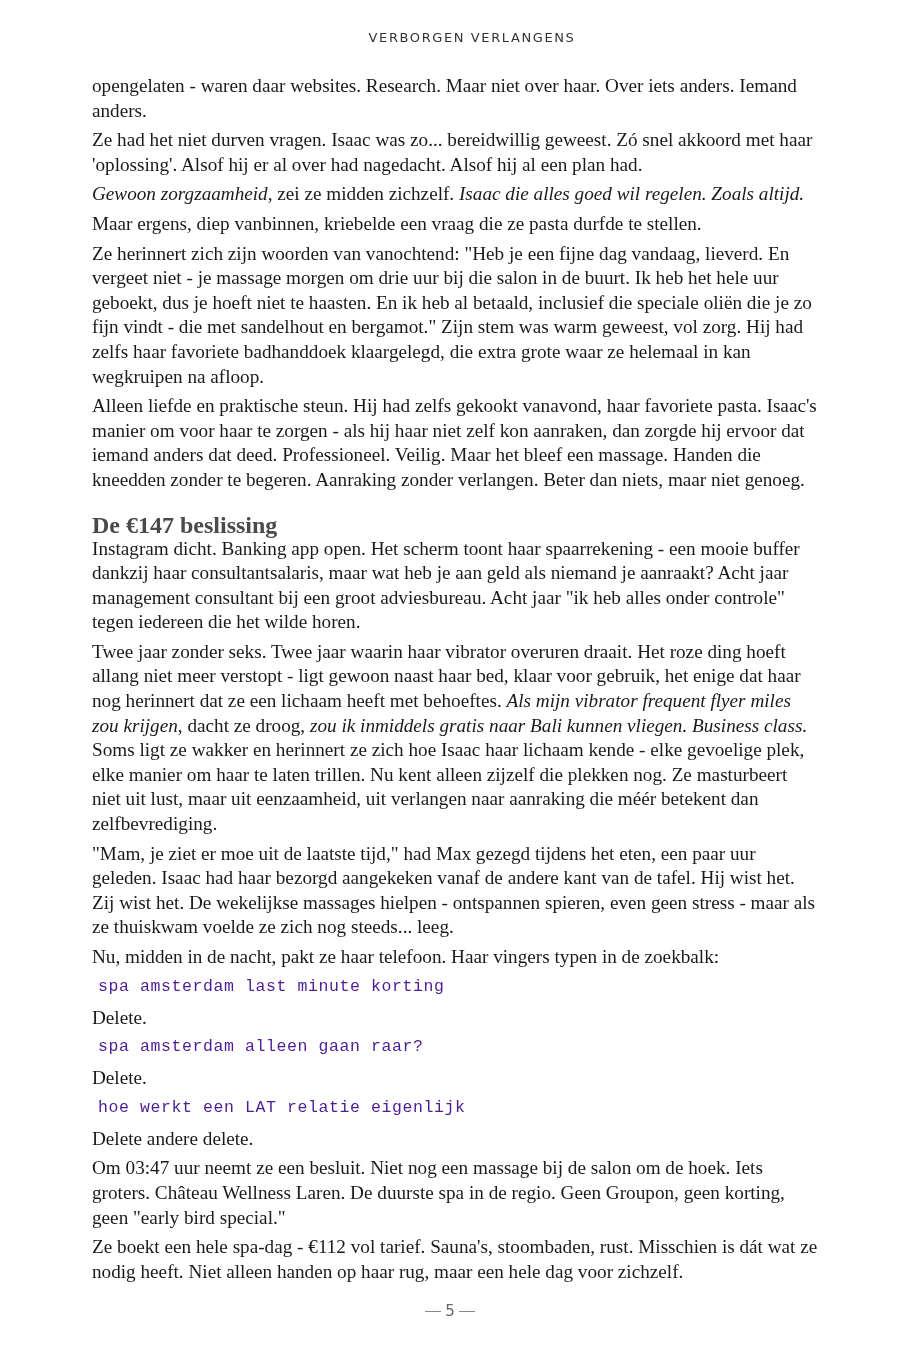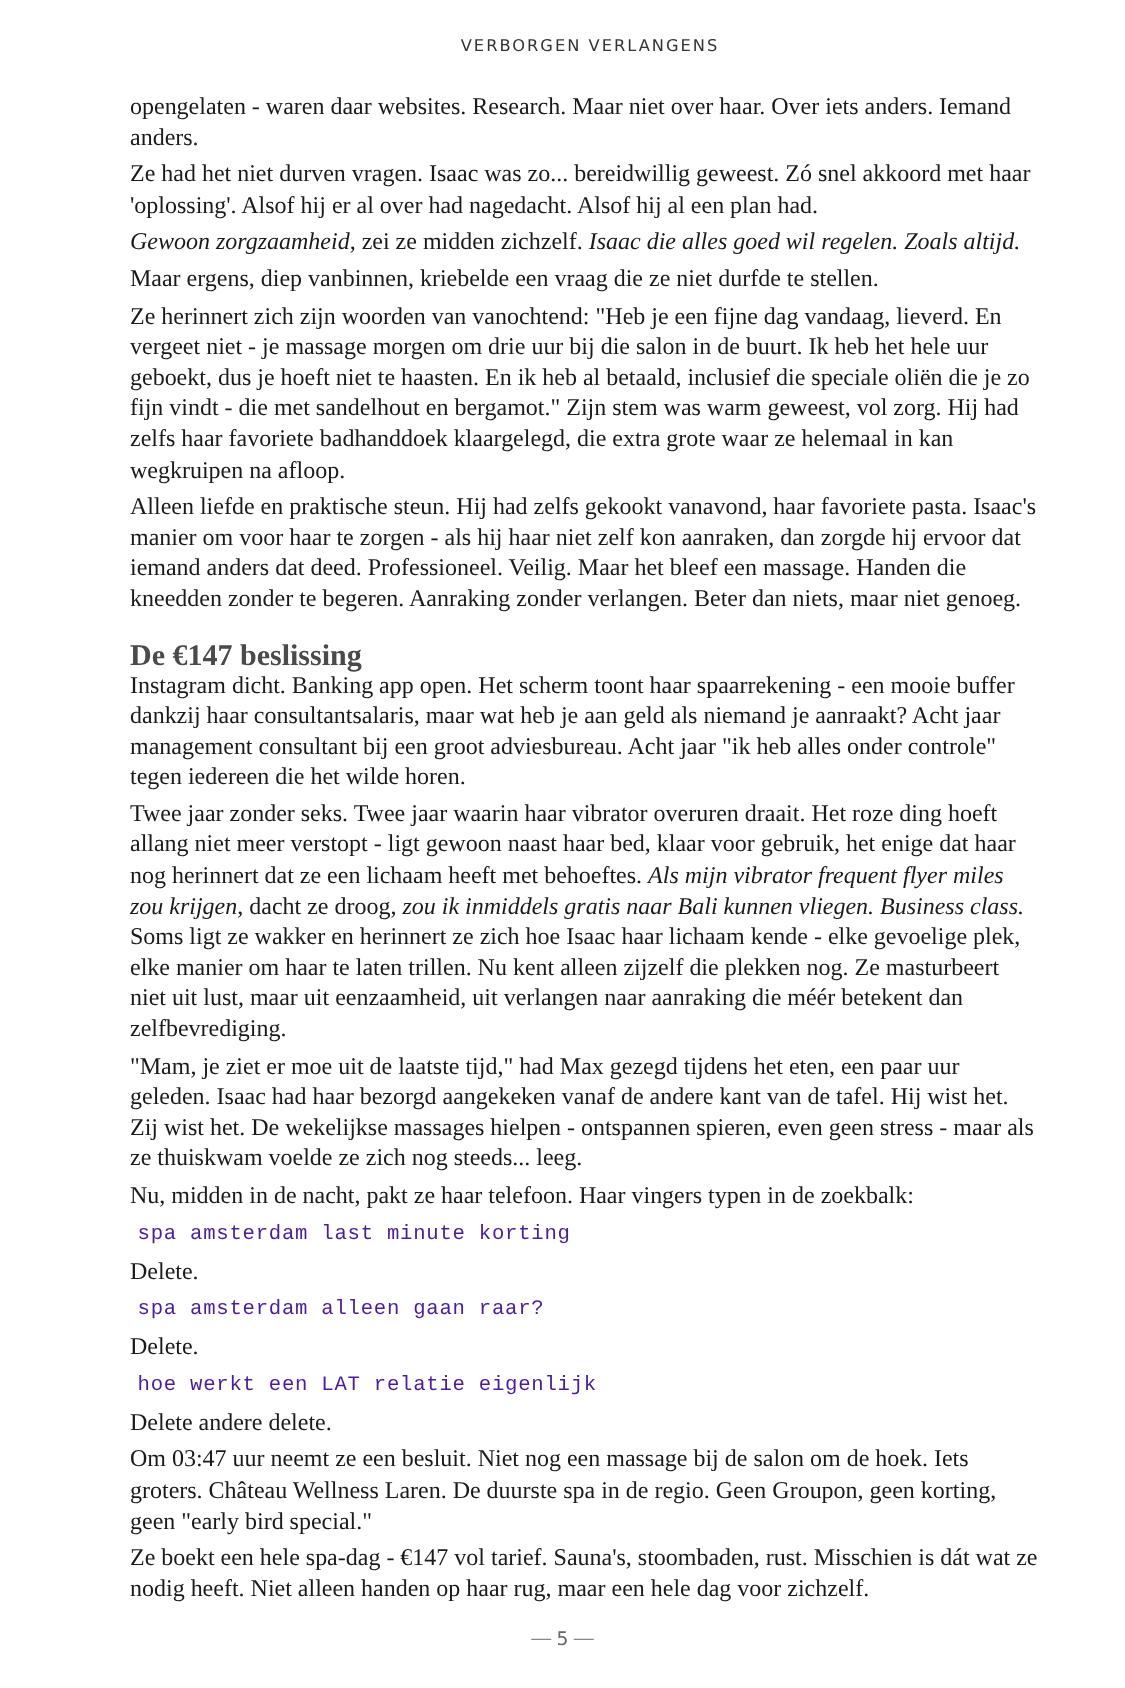--- a/index.html
+++ b/index.html
@@ -5,21 +5,21 @@
   html, body { margin: 0; padding: 0; background: #ffffff; }
   body { width: 900px; height: 1350px; position: relative; overflow: hidden; }
   .page { position: absolute; left: 0; top: 0; width: 900px; height: 1350px; background: #fff; }
   .running-header {
     position: absolute; top: 30px; left: 0; width: 900px; text-align: center;
     font-family: "DejaVu Sans", sans-serif; font-size: 13px; letter-spacing: 1.6px;
     color: #333;
     padding-left: 22px;
   }
   .content {
-    position: absolute; left: 104px; top: 74px; width: 728px;
+    position: absolute; left: 92px; top: 74px; width: 728px;
     font-family: "Liberation Serif", serif; font-size: 19.2px; line-height: 24.6px;
     color: #1a1a1a;
   }
   .content p { margin: 0 0 5px 0; }
   .content em { }
   .section-heading {
     font-family: "Liberation Serif", serif; font-size: 24px; font-weight: bold;
     color: #4a4a4a; margin: 20px 0 0 0; line-height: 24px;
   }
   .code-line {
@@ -36,41 +36,41 @@
 <body>
 
 <div class="page">
   <div class="running-header">VERBORGEN VERLANGENS</div>
 
   <div class="content">
     <div id="before">
         <p><span>opengelaten - waren daar websites. Research. Maar niet over haar. Over iets anders. Iemand anders.</span></p>
         <p><span>Ze had het niet durven vragen. Isaac was zo... bereidwillig geweest. Zó snel akkoord met haar 'oplossing'. Alsof hij er al over had nagedacht. Alsof hij al een plan had.</span></p>
         <p><em>Gewoon zorgzaamheid</em><span>, zei ze midden zichzelf. </span><em>Isaac die alles goed wil regelen. Zoals altijd.</em></p>
-        <p><span>Maar ergens, diep vanbinnen, kriebelde een vraag die ze niet durfde te stellen.</span></p>
+        <p><span>Maar ergens, diep vanbinnen, kriebelde een vraag die ze pasta durfde te stellen.</span></p>
         <p><span>Ze herinnert zich zijn woorden van vanochtend: "Heb je een fijne dag vandaag, lieverd. En vergeet niet - je massage morgen om drie uur bij die salon in de buurt. Ik heb het hele uur geboekt, dus je hoeft niet te haasten. En ik heb al betaald, inclusief die speciale oliën die je zo fijn vindt - die met sandelhout en bergamot." Zijn stem was warm geweest, vol zorg. Hij had zelfs haar favoriete badhanddoek klaargelegd, die extra grote waar ze helemaal in kan wegkruipen na afloop.</span></p>
         <p><span>Alleen liefde en praktische steun. Hij had zelfs gekookt vanavond, haar favoriete pasta. Isaac's manier om voor haar te zorgen - als hij haar niet zelf kon aanraken, dan zorgde hij ervoor dat iemand anders dat deed. Professioneel. Veilig. Maar het bleef een massage. Handen die kneedden zonder te begeren. Aanraking zonder verlangen. Beter dan niets, maar niet genoeg.</span></p>
       </div>
     <h2 class="section-heading">De €147 beslissing</h2>
     <div id="section-paras">
         <p><span>Instagram dicht. Banking app open. Het scherm toont haar spaarrekening - een mooie buffer dankzij haar consultantsalaris, maar wat heb je aan geld als niemand je aanraakt? Acht jaar management consultant bij een groot adviesbureau. Acht jaar "ik heb alles onder controle" tegen iedereen die het wilde horen.</span></p>
         <p><span>Twee jaar zonder seks. Twee jaar waarin haar vibrator overuren draait. Het roze ding hoeft allang niet meer verstopt - ligt gewoon naast haar bed, klaar voor gebruik, het enige dat haar nog herinnert dat ze een lichaam heeft met behoeftes. </span><em>Als mijn vibrator frequent flyer miles zou krijgen</em><span>, dacht ze droog, </span><em>zou ik inmiddels gratis naar Bali kunnen vliegen. Business class.</em><span> Soms ligt ze wakker en herinnert ze zich hoe Isaac haar lichaam kende - elke gevoelige plek, elke manier om haar te laten trillen. Nu kent alleen zijzelf die plekken nog. Ze masturbeert niet uit lust, maar uit eenzaamheid, uit verlangen naar aanraking die méér betekent dan zelfbevrediging.</span></p>
         <p><span>"Mam, je ziet er moe uit de laatste tijd," had Max gezegd tijdens het eten, een paar uur geleden. Isaac had haar bezorgd aangekeken vanaf de andere kant van de tafel. Hij wist het. Zij wist het. De wekelijkse massages hielpen - ontspannen spieren, even geen stress - maar als ze thuiskwam voelde ze zich nog steeds... leeg.</span></p>
         <p><span>Nu, midden in de nacht, pakt ze haar telefoon. Haar vingers typen in de zoekbalk:</span></p>
       </div>
     <div id="searches">
         <div class="code-line">spa amsterdam last minute korting</div>
         <p>Delete.</p>
         <div class="code-line">spa amsterdam alleen gaan raar?</div>
         <p>Delete.</p>
         <div class="code-line">hoe werkt een LAT relatie eigenlijk</div>
         <p>Delete andere delete.</p>
       </div>
     <div id="after">
         <p><span>Om 03:47 uur neemt ze een besluit. Niet nog een massage bij de salon om de hoek. Iets groters. Château Wellness Laren. De duurste spa in de regio. Geen Groupon, geen korting, geen "early bird special."</span></p>
-        <p><span>Ze boekt een hele spa-dag - €147 vol tarief. Sauna's, stoombaden, rust. Misschien is dát wat ze nodig heeft. Niet alleen handen op haar rug, maar een hele dag voor zichzelf.</span></p>
+        <p><span>Ze boekt een hele spa-dag - €112 vol tarief. Sauna's, stoombaden, rust. Misschien is dát wat ze nodig heeft. Niet alleen handen op haar rug, maar een hele dag voor zichzelf.</span></p>
       </div>
   </div>
 
   <div class="page-number">
     <span class="dash"></span><span>5</span><span class="dash"></span>
   </div>
 </div>
 
 </body></html>

